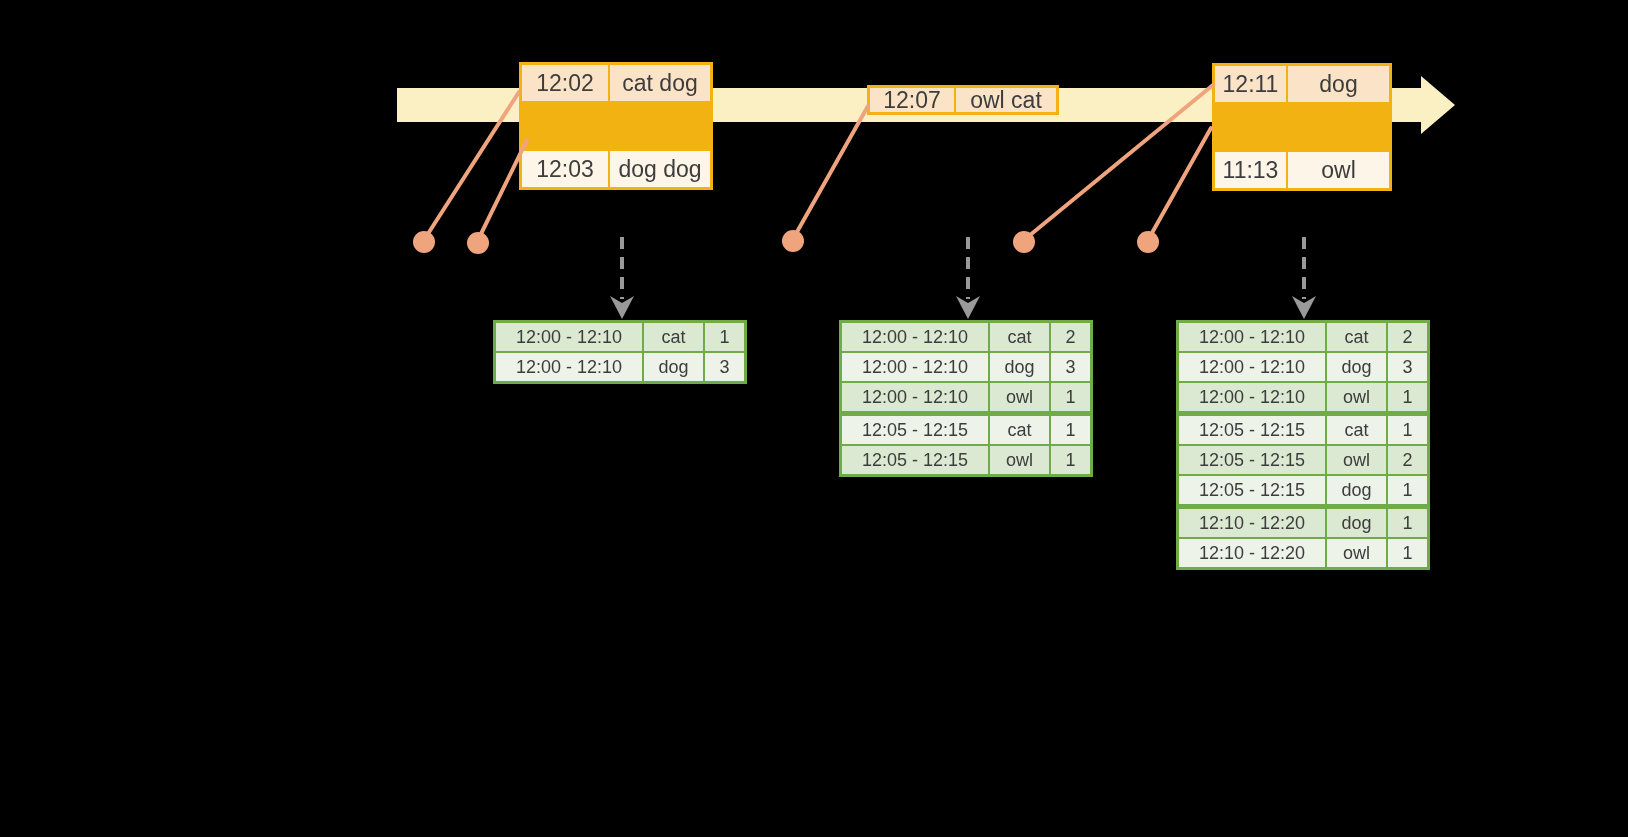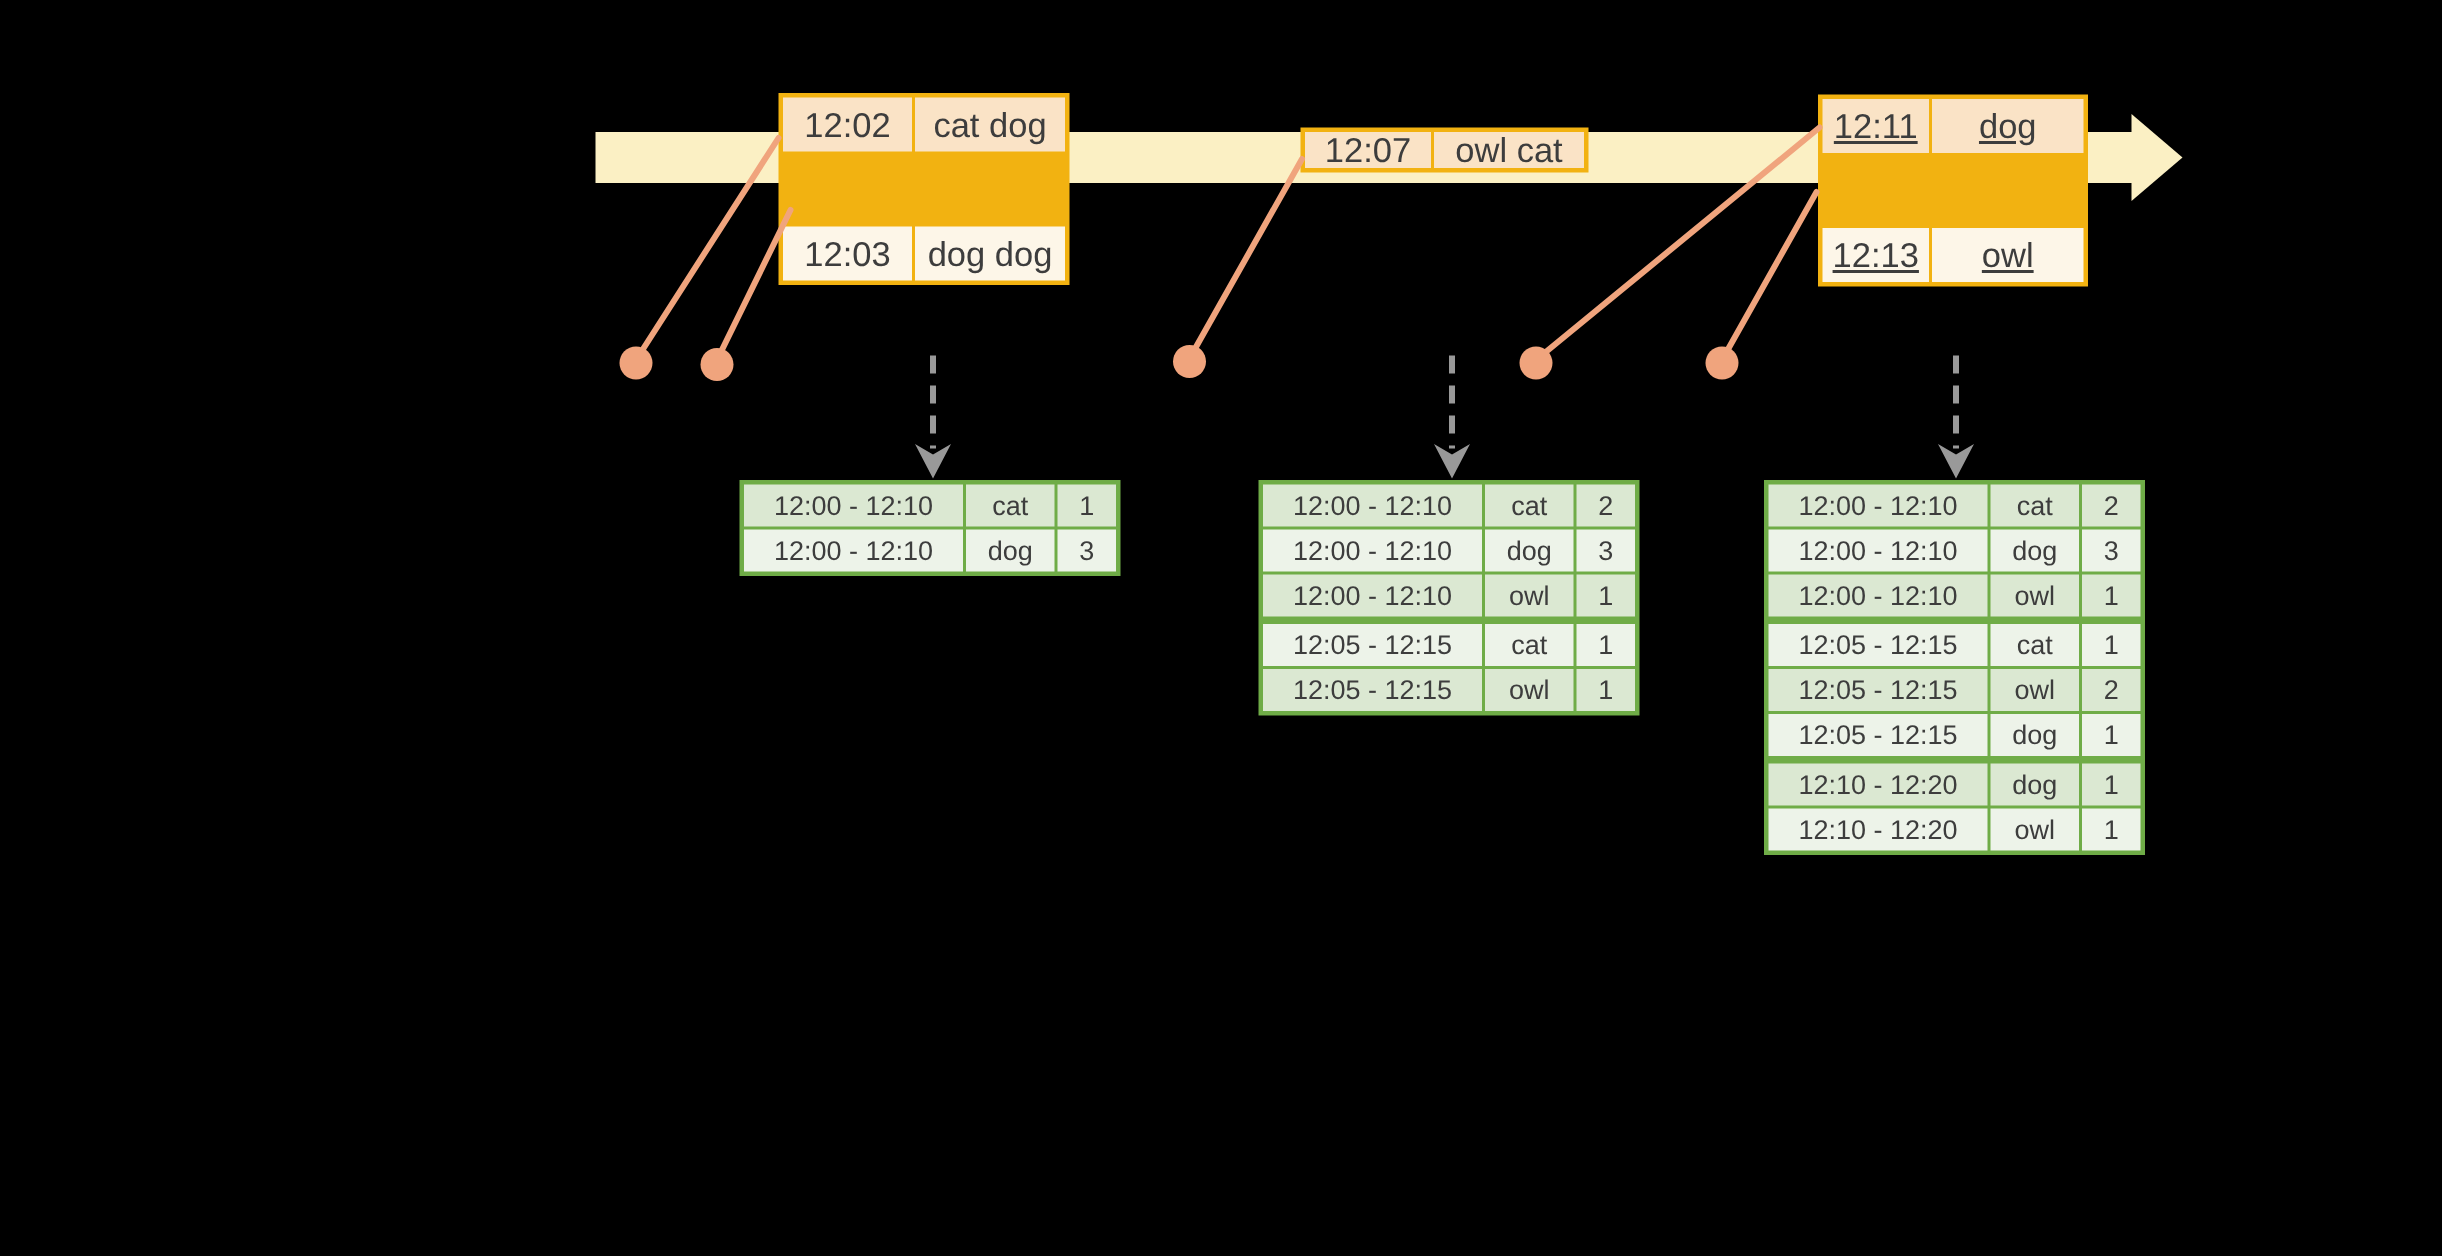--- a/index.html
+++ b/index.html
@@ -14,21 +14,21 @@
   .band{position:absolute;left:397px;top:88px;width:1025px;height:34px;background:var(--timeline-band);}
   .band-head{position:absolute;left:1421px;top:76px;width:0;height:0;
     border-top:29px solid transparent;border-bottom:29px solid transparent;
     border-left:34px solid var(--timeline-band);}
   
   .event-table{position:absolute;background:var(--event-border);padding:3px;
     display:grid;row-gap:2px;box-sizing:border-box;}
   .e-row{display:grid;column-gap:2px;}
   .et-a .e-row{grid-template-columns:86px 1fr;}
   .et-b .e-row{grid-template-columns:84px 1fr;}
-  .et-c .e-row{grid-template-columns:71px 1fr;text-decoration:underline;}
+  .et-c .e-row{grid-template-columns:71px 1fr;}
   .cell{display:flex;align-items:center;justify-content:center;font-size:23px;}
   .et-a .cell,.et-c .cell{height:36px;}
   .et-b .cell{height:24px;}
   .row-dark .cell{background:var(--event-row-dark);}
   .row-light .cell{background:var(--event-row-light);margin-top:48px;}
   
   .result-table{position:absolute;background:var(--result-border);padding:3px;
     display:grid;row-gap:2px;width:254px;box-sizing:border-box;}
   .r-row{display:grid;grid-template-columns:146px 59px 1fr;column-gap:2px;}
   .r-row.group-start{margin-top:3px;}
@@ -62,21 +62,21 @@
       <div class="cell">owl cat</div>
     </div>
   </div>
 
   <div class="event-table et-c" style="left:1212px;top:63px;width:180px">
     <div class="e-row row-dark">
       <div class="cell">12:11</div>
       <div class="cell">dog</div>
     </div>
     <div class="e-row row-light">
-      <div class="cell">12:13</div>
+      <div class="cell">11:13</div>
       <div class="cell">owl</div>
     </div>
   </div>
 
   <svg class="overlay" width="1628" height="837" viewBox="0 0 1628 837">
     <g stroke="#F0A47D" stroke-width="4" stroke-linecap="round">
       <line x1="519" y1="92" x2="424" y2="240"></line>
       <line x1="527" y1="140" x2="478" y2="240"></line>
       <line x1="868" y1="106" x2="793" y2="239"></line>
       <line x1="1213" y1="85" x2="1024" y2="240"></line>

